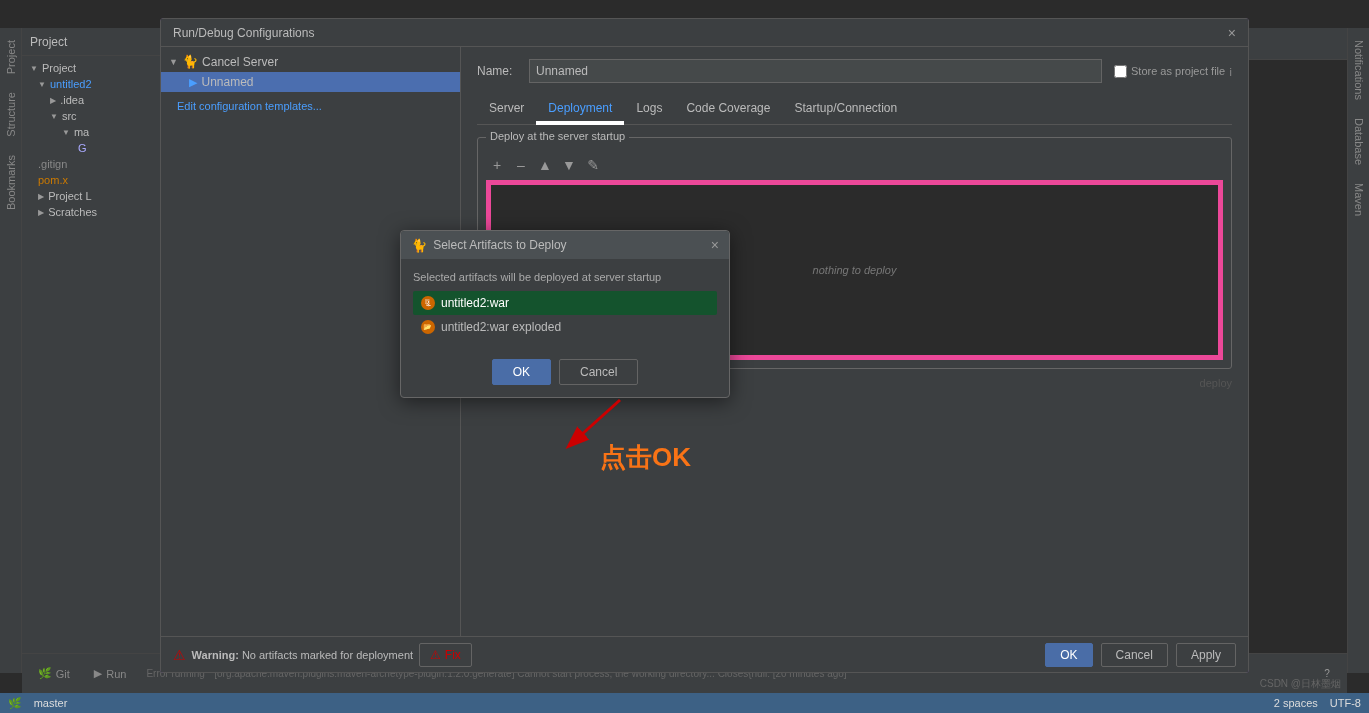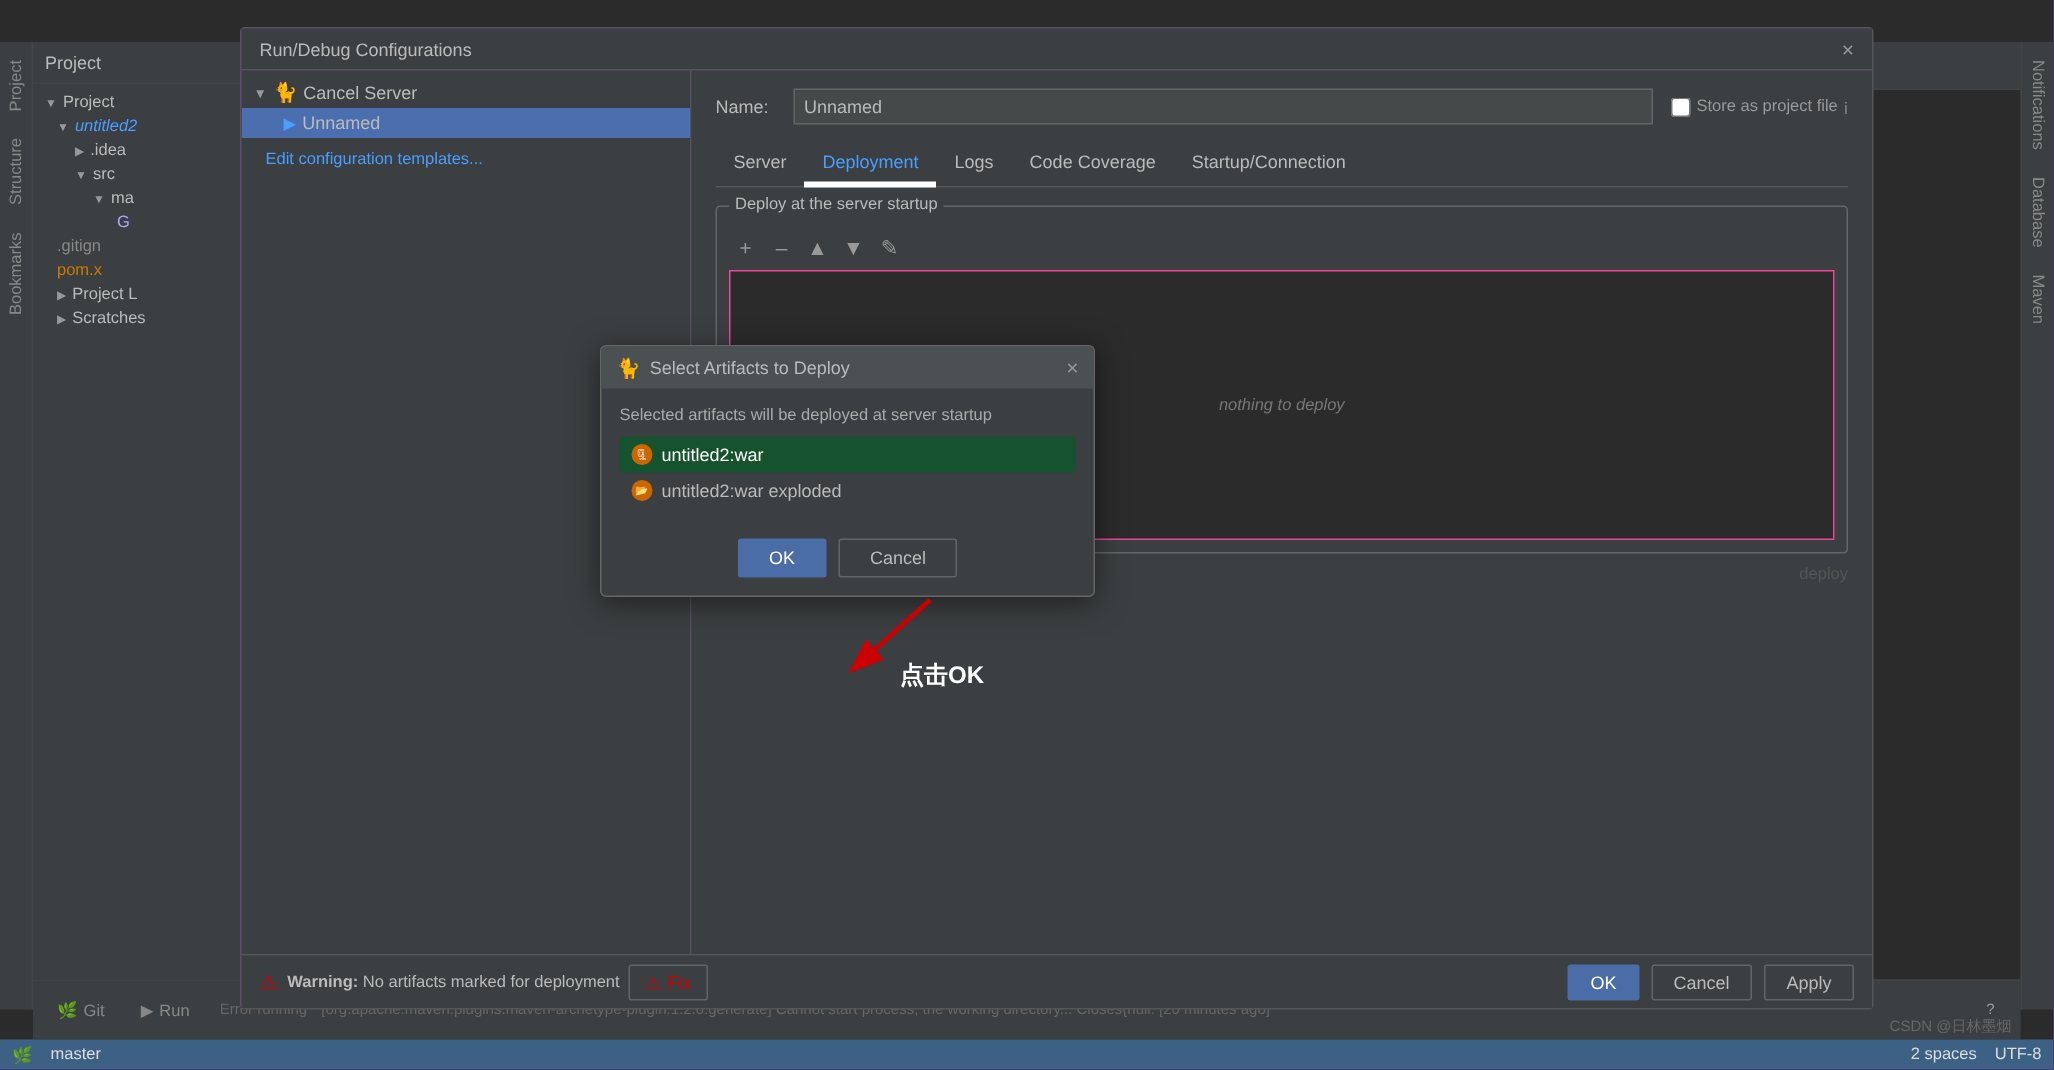--- a/index.html
+++ b/index.html
@@ -145,21 +145,21 @@
       background: transparent;
       border: none;
       cursor: pointer;
       color: #999;
       font-size: 14px;
       display: flex; align-items: center; justify-content: center;
     }
     .deploy-area {
       min-height: 180px;
       background: #2b2b2b;
-      border: 1px solid #ec4899;
+      border: 5px solid #ec4899;
       display: flex;
       align-items: center;
       justify-content: center;
     }
 
     
     .run-debug-footer {
       height: 36px;
       background: #3c3f41;
       border-top: 1px solid #555;
@@ -478,22 +478,22 @@
       z-index: 150;
       pointer-events: none;
     }
     .arrow-svg {
       width: 120px; height: 80px;
     }
     .annotation-text {
       position: absolute;
       top: 50px;
       left: 60px;
-      font-size: 16px;
-      color: #ffffff;
+      font-size: 26px;
+      color: #f97316;
       font-weight: bold;
       font-family: 'SimHei', 'Microsoft YaHei', sans-serif;
       white-space: nowrap;
     }
 
     
     .watermark {
       position: absolute;
       bottom: 22px;
       right: 28px;
@@ -576,21 +576,21 @@
   <div class="project-header">
     <span>Project</span>
   </div>
   <div class="project-tree">
     <div class="tree-item">
       <span class="tree-chevron">▼</span>
       <span>Project</span>
     </div>
     <div class="tree-item" style="padding-left: 16px;">
       <span class="tree-chevron">▼</span>
-      <span style="color:#4a9eff;font-style:italic;">untitled2</span>
+      <span style="color:#4a9eff;">untitled2</span>
     </div>
     <div class="tree-item" style="padding-left: 28px;">
       <span class="tree-chevron">▶</span>
       <span>.idea</span>
     </div>
     <div class="tree-item" style="padding-left: 28px;">
       <span class="tree-chevron">▼</span>
       <span>src</span>
     </div>
     <div class="tree-item" style="padding-left: 40px;">

